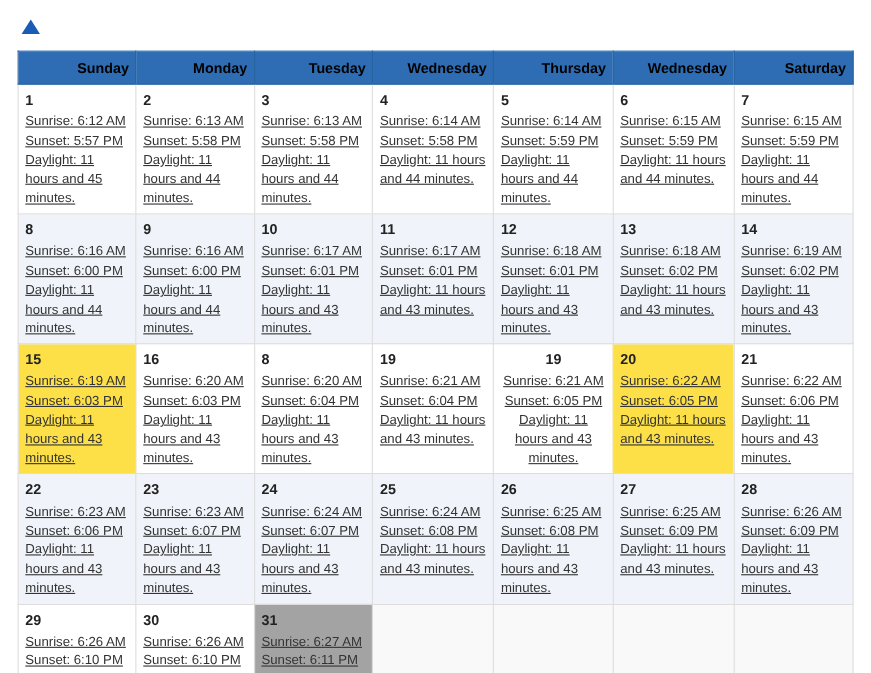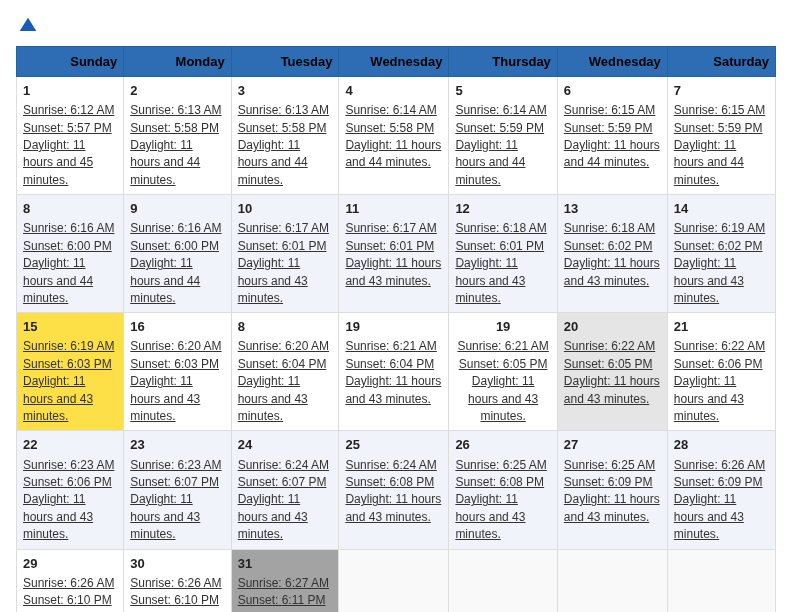--- a/index.html
+++ b/index.html
@@ -202,21 +202,21 @@
           <div class="day-info">Sunrise: 6:20 AM<br>Sunset: 6:04 PM<br>Daylight: 11 hours and 43 minutes.</div>
         </td>
         <td style="background-color: rgb(255, 255, 255);">
           <span class="day-number">19</span>
           <div class="day-info">Sunrise: 6:21 AM<br>Sunset: 6:04 PM<br>Daylight: 11 hours and 43 minutes.</div>
         </td>
         <td style="background-color: rgb(255, 255, 255); text-align: center;">
           <span class="day-number">19</span>
           <div class="day-info">Sunrise: 6:21 AM<br>Sunset: 6:05 PM<br>Daylight: 11 hours and 43 minutes.</div>
         </td>
-        <td style="background-color: #e5e5e5;">
+        <td style="background-color: #fde047;">
           <span class="day-number">20</span>
           <div class="day-info">Sunrise: 6:22 AM<br>Sunset: 6:05 PM<br>Daylight: 11 hours and 43 minutes.</div>
         </td>
         <td style="background-color: rgb(255, 255, 255);">
           <span class="day-number">21</span>
           <div class="day-info">Sunrise: 6:22 AM<br>Sunset: 6:06 PM<br>Daylight: 11 hours and 43 minutes.</div>
         </td>
       </tr>
       <tr>
         <td style="background-color: rgb(240, 244, 250);">

